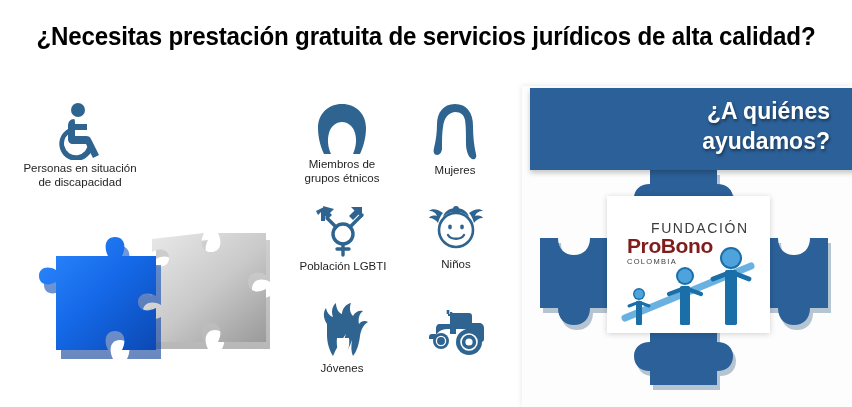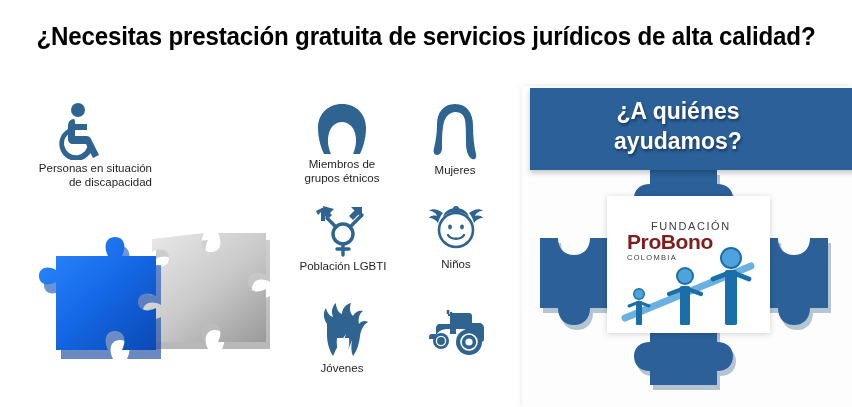--- a/index.html
+++ b/index.html
@@ -42,44 +42,44 @@
     position:absolute;left:10px;top:6px;width:330px;height:321px;
     background:#fdfdfd;
     box-shadow:0 0 6px rgba(0,0,0,0.10);
   }
   #panel-header{
     position:absolute;left:18px;top:8px;width:334px;height:82px;
     background:#2B6098;
     box-shadow:0 3px 5px rgba(0,0,0,0.22);
   }
   #panel-header .ht{
-    position:absolute;left:4px;top:8px;width:288px;
-    text-align:center;
+    position:absolute;left:12px;top:8px;width:288px;
+    text-align:right;
     color:#ffffff;font-size:23px;font-weight:bold;line-height:30px;
     text-shadow:1px 2px 3px rgba(0,0,0,0.45);
     white-space:pre-line;
   }
   #logo-tile{
     position:absolute;left:95px;top:116px;width:163px;height:137px;
     background:#ffffff;
     box-shadow:0 1px 6px rgba(0,0,0,0.18);
   }
   .logo-text{position:absolute;left:20px;top:24px;}
-  .logo-l1{font-size:11px;letter-spacing:1.6px;color:#3c3c3c;font-family:"Liberation Sans",sans-serif;padding-left:24px;}
+  .logo-l1{font-size:14px;letter-spacing:1.6px;color:#3c3c3c;font-family:"Liberation Sans",sans-serif;padding-left:24px;}
   .logo-l2{font-size:21px;font-weight:bold;color:#7f1d1d;letter-spacing:-0.4px;margin-top:-2px;}
   .logo-l3{font-size:7.5px;letter-spacing:1.3px;color:#3c3c3c;margin-top:-1px;}
 </style>
 </head>
 <body>
 
 <div id="page-title">¿Necesitas prestación gratuita de servicios jurídicos de alta calidad?</div>
 
 <div id="audience-grid">
 
-  <div class="aud-item" style="left:8px;top:22px;width:144px;text-align:right;">
+  <div class="aud-item" style="left:8px;top:22px;width:144px;">
     <svg class="aud-icon" width="52" height="58" viewBox="0 0 52 58">
       <circle class="ic" cx="24" cy="8" r="7"></circle>
       <path class="ic" d="M20 17 c-4 0 -6 3 -6 7 l0 13 c0 3 2 5 5 5 l13 0 l7 14 l6 -3 l-8 -16 c-1 -2 -2 -3 -5 -3 l-11 0 l0 -6 l12 0 l0 -6 l-12 0 l0 -1 c0 -3 -0.5 -4 -1 -4 z"></path>
       <path class="ic" d="M16 26 a17 17 0 1 0 23 19 l-5 -4 a12 12 0 1 1 -16 -11 z"></path>
     </svg>
     <span class="aud-label">Personas en situación
 de discapacidad</span>
   </div>
 
 

